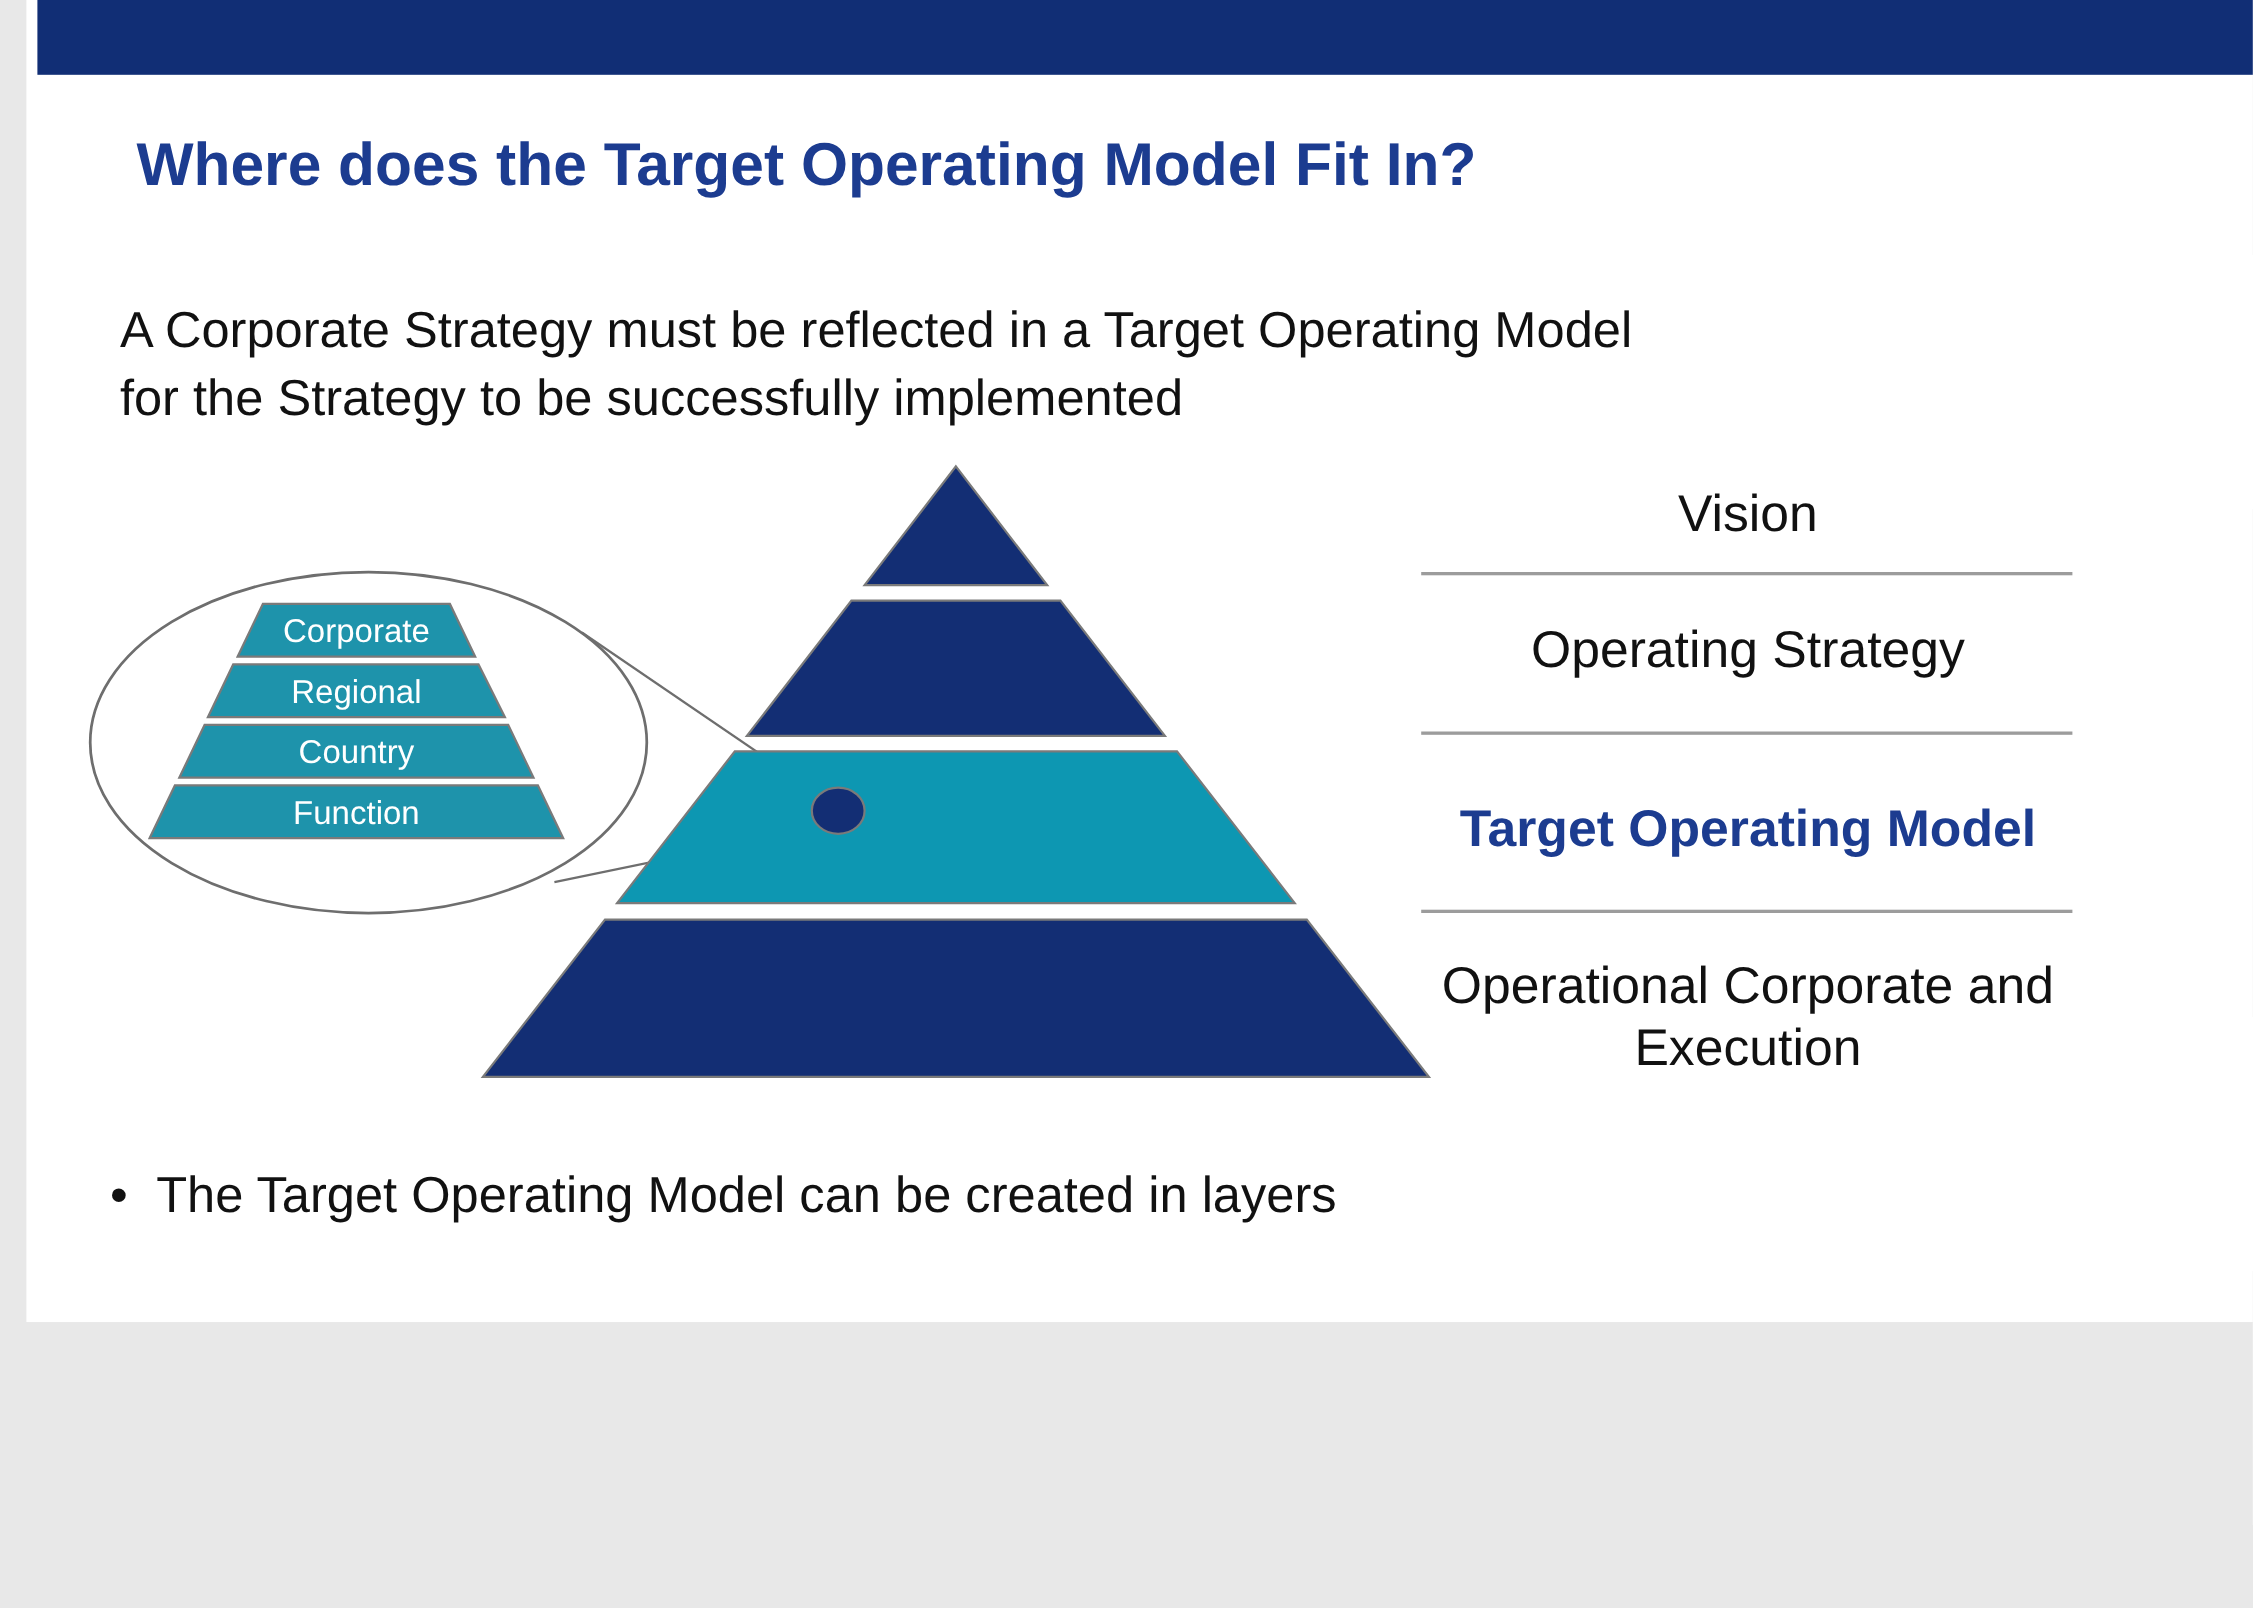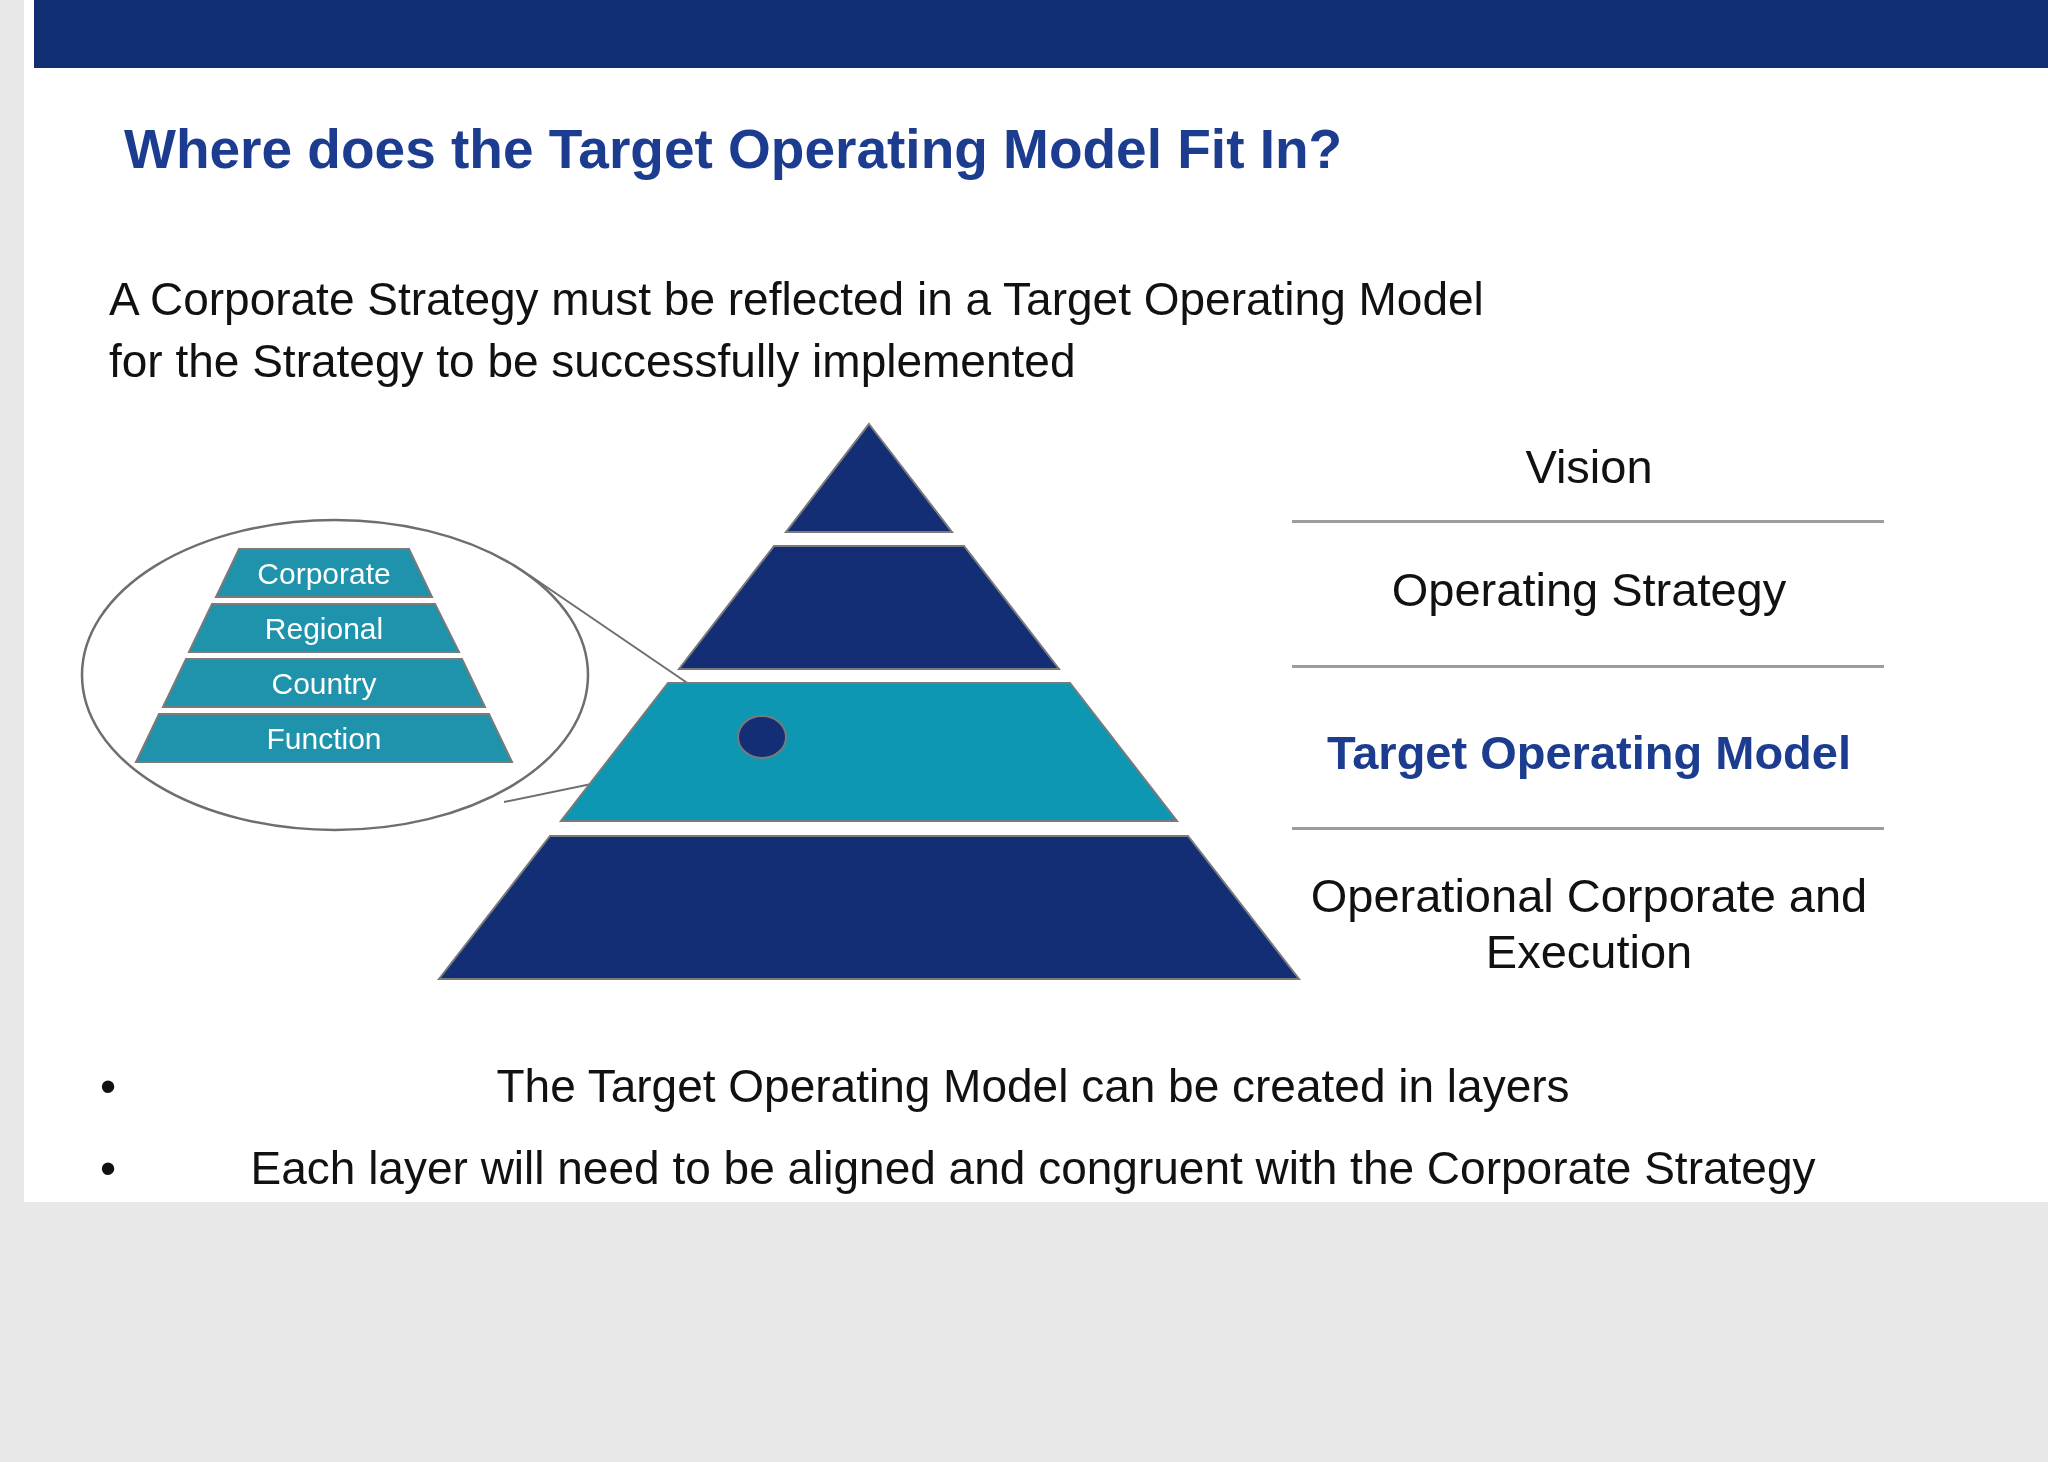--- a/index.html
+++ b/index.html
@@ -39,21 +39,21 @@
     position:absolute;left:1255px;width:620px;text-align:center;
     font-size:47px;line-height:64px;color:var(--text-black);white-space:nowrap;
   }
   .rcol-label.wrap{white-space:normal;left:1285px;width:560px;line-height:56px;}
   .rcol-label.highlight{font-weight:bold;color:var(--accent-blue);}
   .rcol-sep{position:absolute;left:1268px;width:592px;height:0;border-top:3px solid var(--separator-gray);}
   .bullets{
     position:absolute;left:70px;top:1056px;width:1830px;margin:0;padding:0;list-style:none;
     font-size:46px;line-height:60px;
   }
-  .bullets li{position:relative;padding-left:48px;margin:0 0 22px 0;text-align:center;}
+  .bullets li{position:relative;padding-left:48px;margin:0 0 22px 0;}
   .bullets li::before{content:"\2022";position:absolute;left:6px;top:0;}
   .footer-author{position:absolute;left:95px;top:1466px;font-size:30px;color:var(--text-black);}
   .page-number{position:absolute;left:1900px;top:1378px;width:52px;text-align:center;font-size:34px;color:var(--accent-blue);}
 </style>
 </head>
 <body>
 
 <div class="slide">
 
   <div class="topbar"></div>
@@ -88,19 +88,18 @@
   <div class="rcol-label" style="top:435px;">Vision</div>
   <div class="rcol-sep" style="top:520px;"></div>
   <div class="rcol-label" style="top:558px;">Operating Strategy</div>
   <div class="rcol-sep" style="top:665px;"></div>
   <div class="rcol-label highlight" style="top:721px;">Target Operating Model</div>
   <div class="rcol-sep" style="top:827px;"></div>
   <div class="rcol-label wrap" style="top:868px;">Operational Corporate and Execution</div>
 
   <ul class="bullets">
     <li>The Target Operating Model can be created in layers</li>
-    <li>Each layer will need to be aligned and congruent with the Corporate Strategy</li>
   </ul>
 
   <div class="footer-author">Chris Oddy</div>
   <div class="page-number">4</div>
 
 </div>
 
 </body></html>

